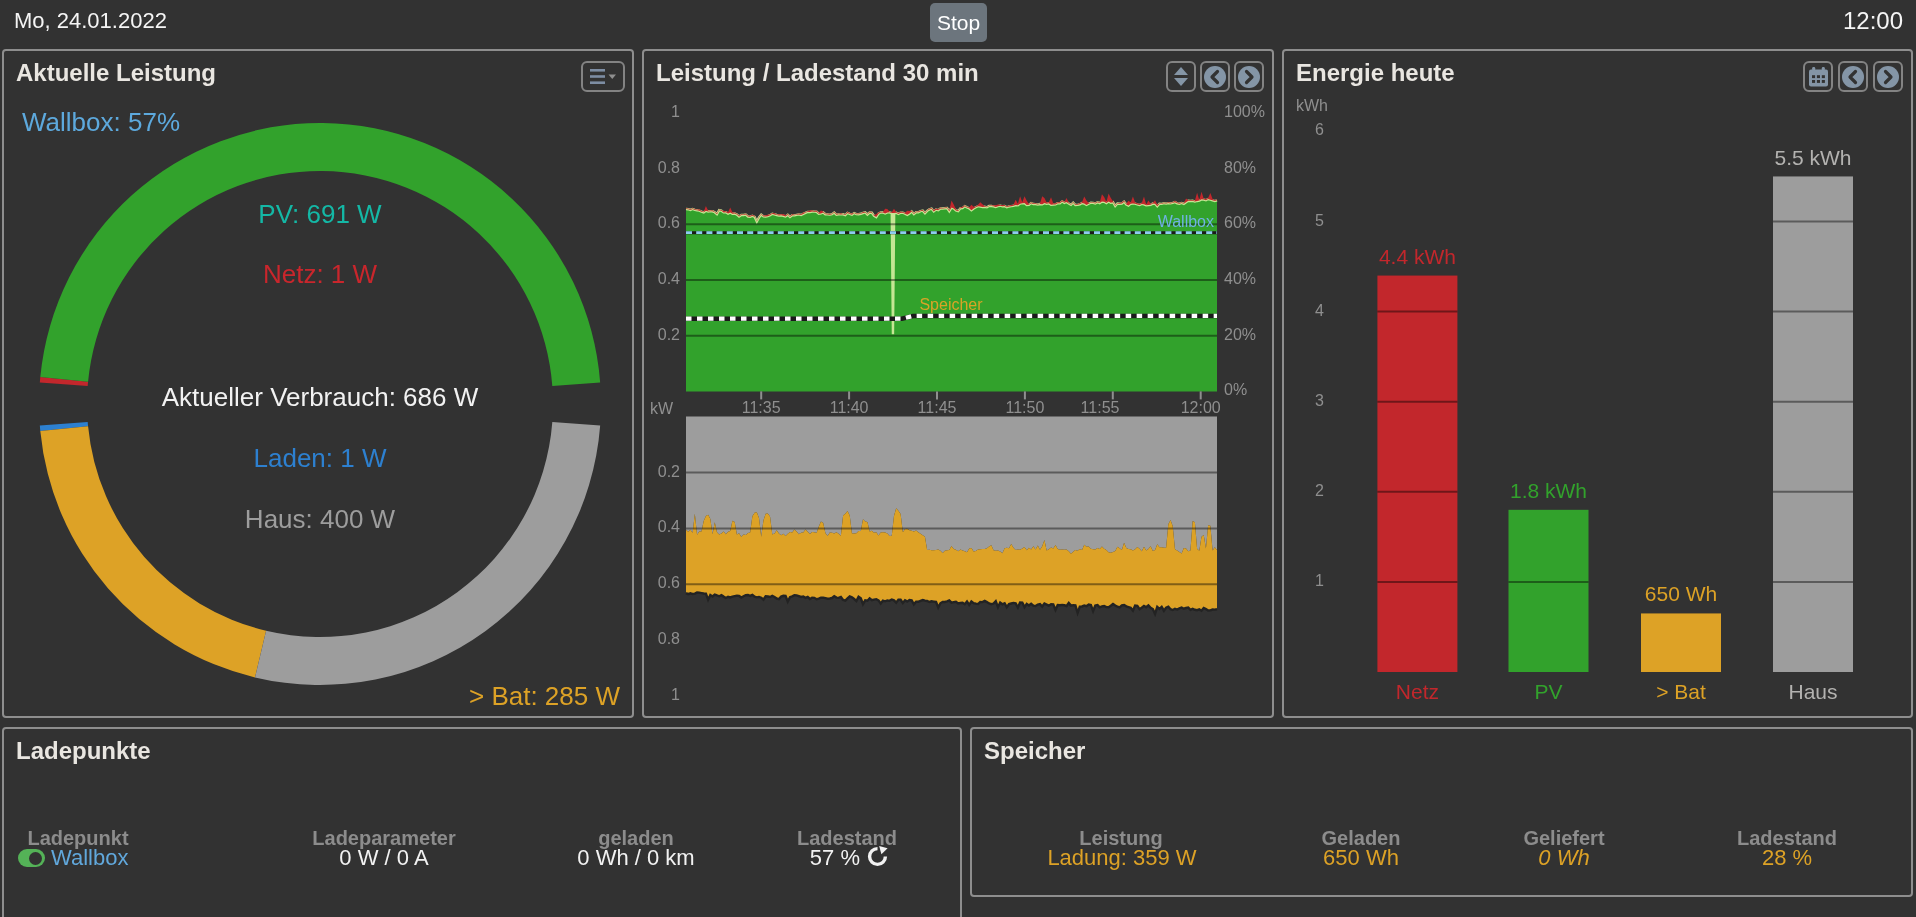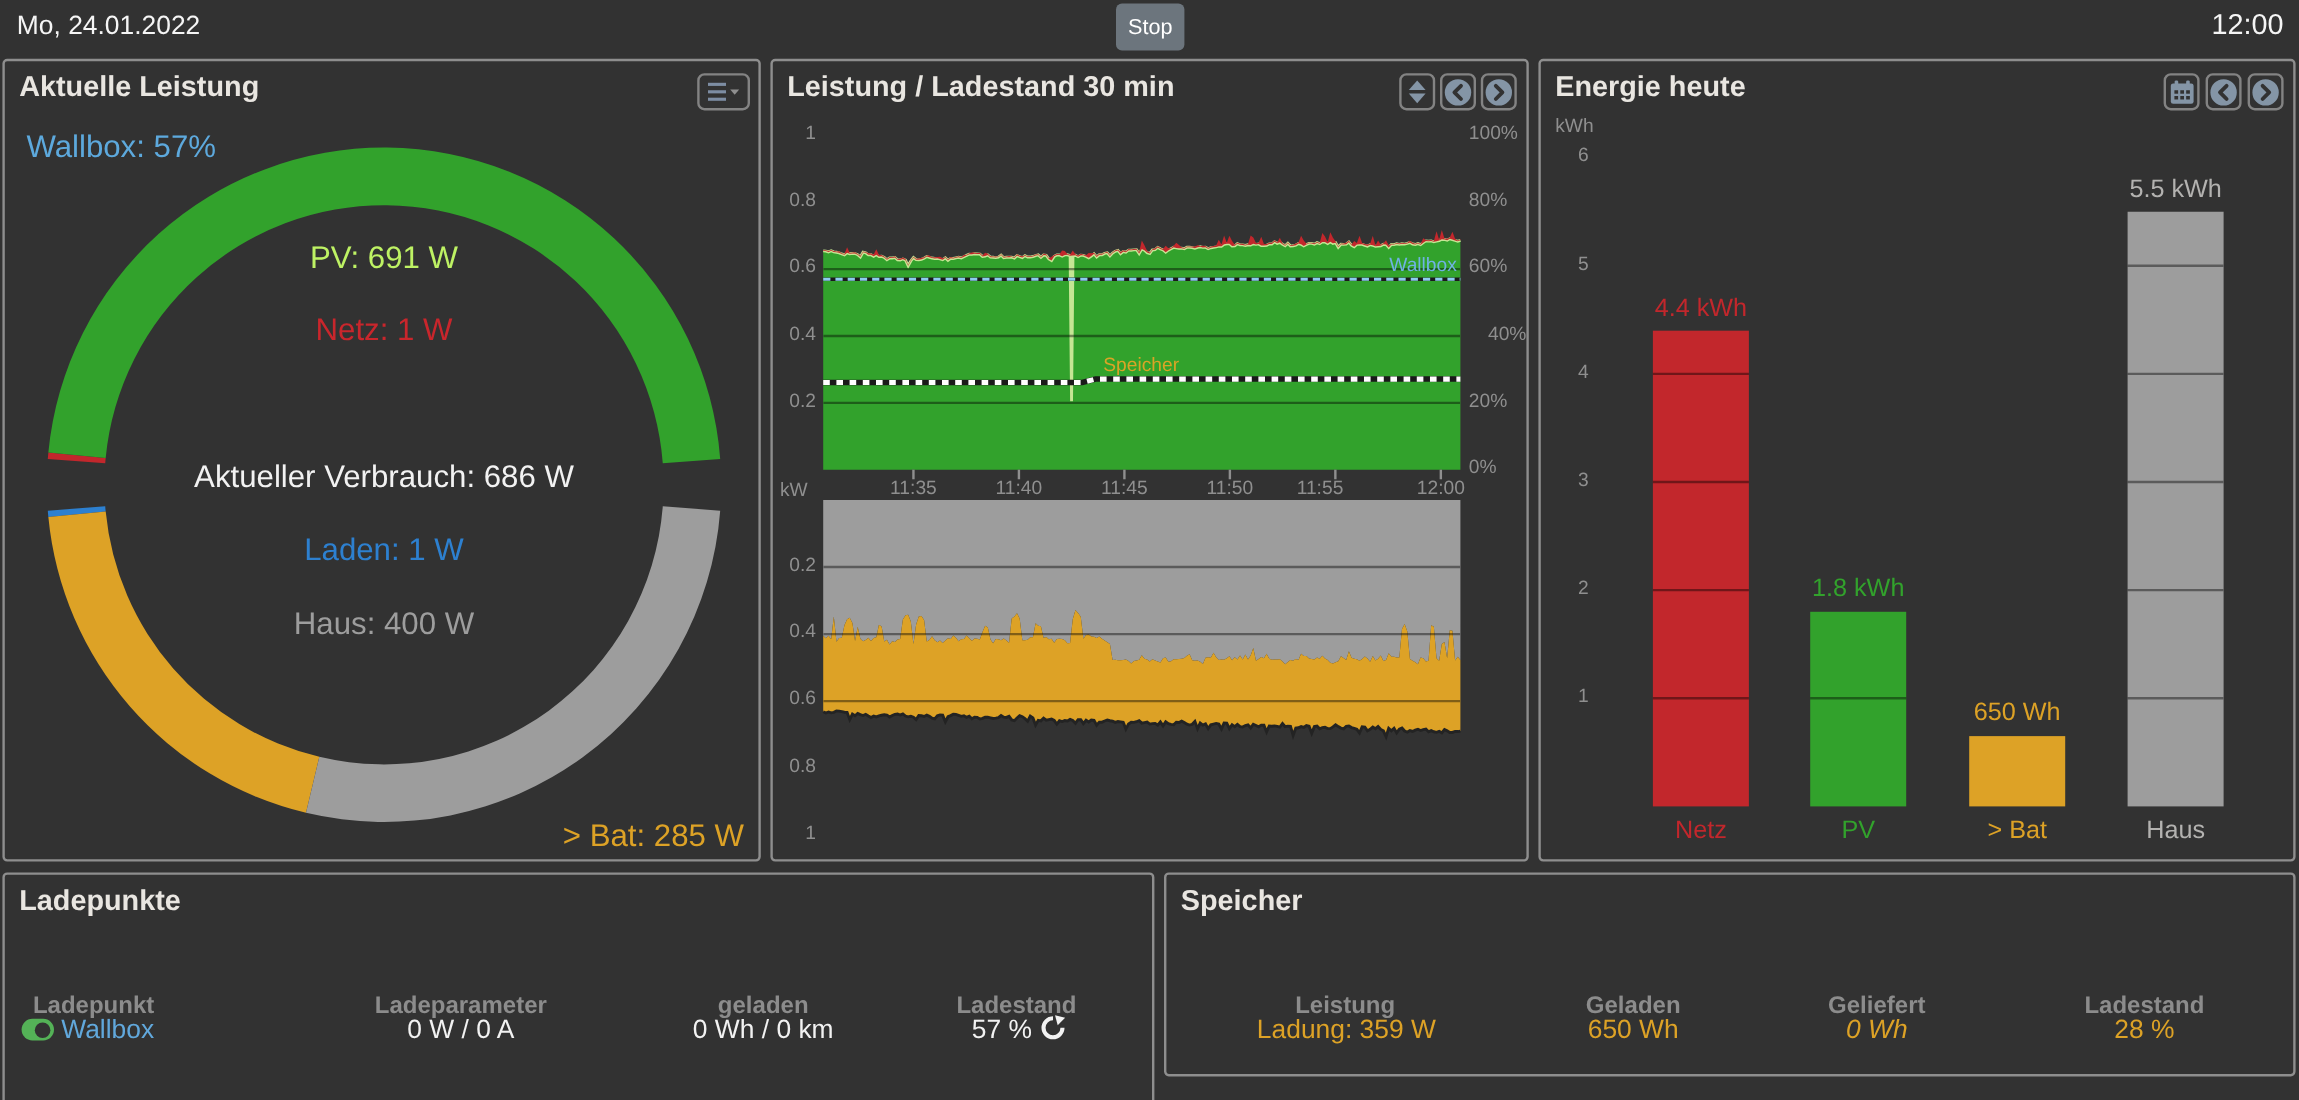--- a/index.html
+++ b/index.html
@@ -32,21 +32,21 @@
     cursor:pointer; padding:0;
   }
   .txt { position:absolute; white-space:nowrap; }
   .center-x { transform:translateX(-50%); }
   .right-a { transform:translateX(-100%); }
   #topbar-date { left:14px; top:8px; font-size:22px; color:#f5f5f5; }
   #topbar-clock { right:13px; top:7px; font-size:24px; color:#f5f5f5; }
   #stop-btn {
     position:absolute; left:930px; top:3px; width:57px; height:39px;
     background:#6c757d; color:#fff; border:none; border-radius:5px;
-    font-size:18px; font-family:inherit; cursor:pointer;
+    font-size:21px; font-family:inherit; cursor:pointer;
   }
   .gauge-txt { font-size:26px; }
   .axis-lbl { font-size:16px; color:#8f8f8f; }
   .tbl-head { font-size:20px; font-weight:700; color:#8c8c8c;margin-top:16px; }
   .tbl-val { font-size:22px; color:#f2f2f2; }
   svg { position:absolute; left:0; top:0; overflow:visible; }
 </style>
 </head>
 <body>
 
@@ -65,21 +65,21 @@
     </svg>
   </button>
   <svg id="gauge-svg" width="632" height="669" viewBox="0 0 632 669">
       <path d="M 35.828176624235425 331.441953096364 A 281 281 0 0 1 36.29366825882278 326.067343541817 L 84.07268578044736 330.6679396627878 A 233 233 0 0 0 83.6867087311276 335.12446644645127 Z" fill="#c2272c"></path>
       <path d="M 36.29366825882278 326.067343541817 A 281 281 0 0 1 596.1718233757646 331.441953096364 L 548.3132912688724 335.12446644645127 A 233 233 0 0 0 84.07268578044736 330.6679396627878 Z" fill="#32a22c"></path>
       <path d="M 35.828176624235425 374.5580469036361 A 281 281 0 0 0 36.29366825882272 379.9326564581829 L 84.07268578044733 375.33206033721217 A 233 233 0 0 1 83.6867087311276 370.8755335535488 Z" fill="#2d80d0"></path>
       <path d="M 36.29366825882272 379.9326564581829 A 281 281 0 0 0 250.99985559340723 626.3788236625545 L 262.1030831077007 579.680661613435 A 233 233 0 0 1 84.07268578044733 375.33206033721217 Z" fill="#dda226"></path>
       <path d="M 250.99985559340723 626.3788236625545 A 281 281 0 0 0 596.1718233757646 374.55804690363607 L 548.3132912688724 370.87553355354873 A 233 233 0 0 1 262.1030831077007 579.680661613435 Z" fill="#9d9d9d"></path>
     </svg>
   <div class="txt gauge-txt" style="left:18px; top:56px; color:#5da9dd;">Wallbox: 57%</div>
-  <div class="txt gauge-txt center-x" style="left:316px; top:148px; color:#bef264;">PV: 691 W</div>
+  <div class="txt gauge-txt center-x" style="left:316px; top:148px; color:#14b8a6;">PV: 691 W</div>
   <div class="txt gauge-txt center-x" style="left:316px; top:208px; color:#c9262c;">Netz: 1 W</div>
   <div class="txt gauge-txt center-x" style="left:316px; top:331px; color:#f2f2f2;">Aktueller Verbrauch: 686 W</div>
   <div class="txt gauge-txt center-x" style="left:316px; top:392px; color:#2d80d0;">Laden: 1 W</div>
   <div class="txt gauge-txt center-x" style="left:316px; top:453px; color:#9d9d9d;">Haus: 400 W</div>
   <div class="txt gauge-txt" style="left:18px; top:630px; color:#eab308;margin-top:47px;">Speicher: 28%</div>
   <div class="txt gauge-txt right-a" style="left:616px; top:630px; color:#dda226;">&gt; Bat: 285 W</div>
 </div>
 
 <div class="panel" id="panel-power" style="left:642px; top:49px; width:632px; height:669px;">
   <div class="panel-title">Leistung / Ladestand 30 min</div>
@@ -140,21 +140,21 @@
     </svg>
   <div id="power-axis-labels">
       <div class="txt axis-lbl right-a" style="left:36px; top:51.9px;">1</div>
       <div class="txt axis-lbl right-a" style="left:36px; top:107.6px;">0.8</div>
       <div class="txt axis-lbl right-a" style="left:36px; top:163.3px;">0.6</div>
       <div class="txt axis-lbl right-a" style="left:36px; top:219.0px;">0.4</div>
       <div class="txt axis-lbl right-a" style="left:36px; top:274.7px;">0.2</div>
       <div class="txt axis-lbl" style="left:580px; top:51.9px;">100%</div>
       <div class="txt axis-lbl" style="left:580px; top:107.6px;">80%</div>
       <div class="txt axis-lbl" style="left:580px; top:163.3px;">60%</div>
-      <div class="txt axis-lbl" style="left:580px; top:219.0px;margin-left:16px;">40%</div>
+      <div class="txt axis-lbl" style="left:580px; top:219.0px;">40%</div>
       <div class="txt axis-lbl" style="left:580px; top:274.7px;">20%</div>
       <div class="txt axis-lbl" style="left:580px; top:330.4px;">0%</div>
       <div class="txt axis-lbl center-x" style="left:117.2px; top:348px;">11:35</div>
       <div class="txt axis-lbl center-x" style="left:205.1px; top:348px;">11:40</div>
       <div class="txt axis-lbl center-x" style="left:293.0px; top:348px;">11:45</div>
       <div class="txt axis-lbl center-x" style="left:380.9px; top:348px;">11:50</div>
       <div class="txt axis-lbl center-x" style="left:456px; top:348px;">11:55</div>
       <div class="txt axis-lbl center-x" style="left:556.7px; top:348px;">12:00</div>
       <div class="txt axis-lbl right-a" style="left:36px; top:411.5px;">0.2</div>
       <div class="txt axis-lbl right-a" style="left:36px; top:467.4px;">0.4</div>

